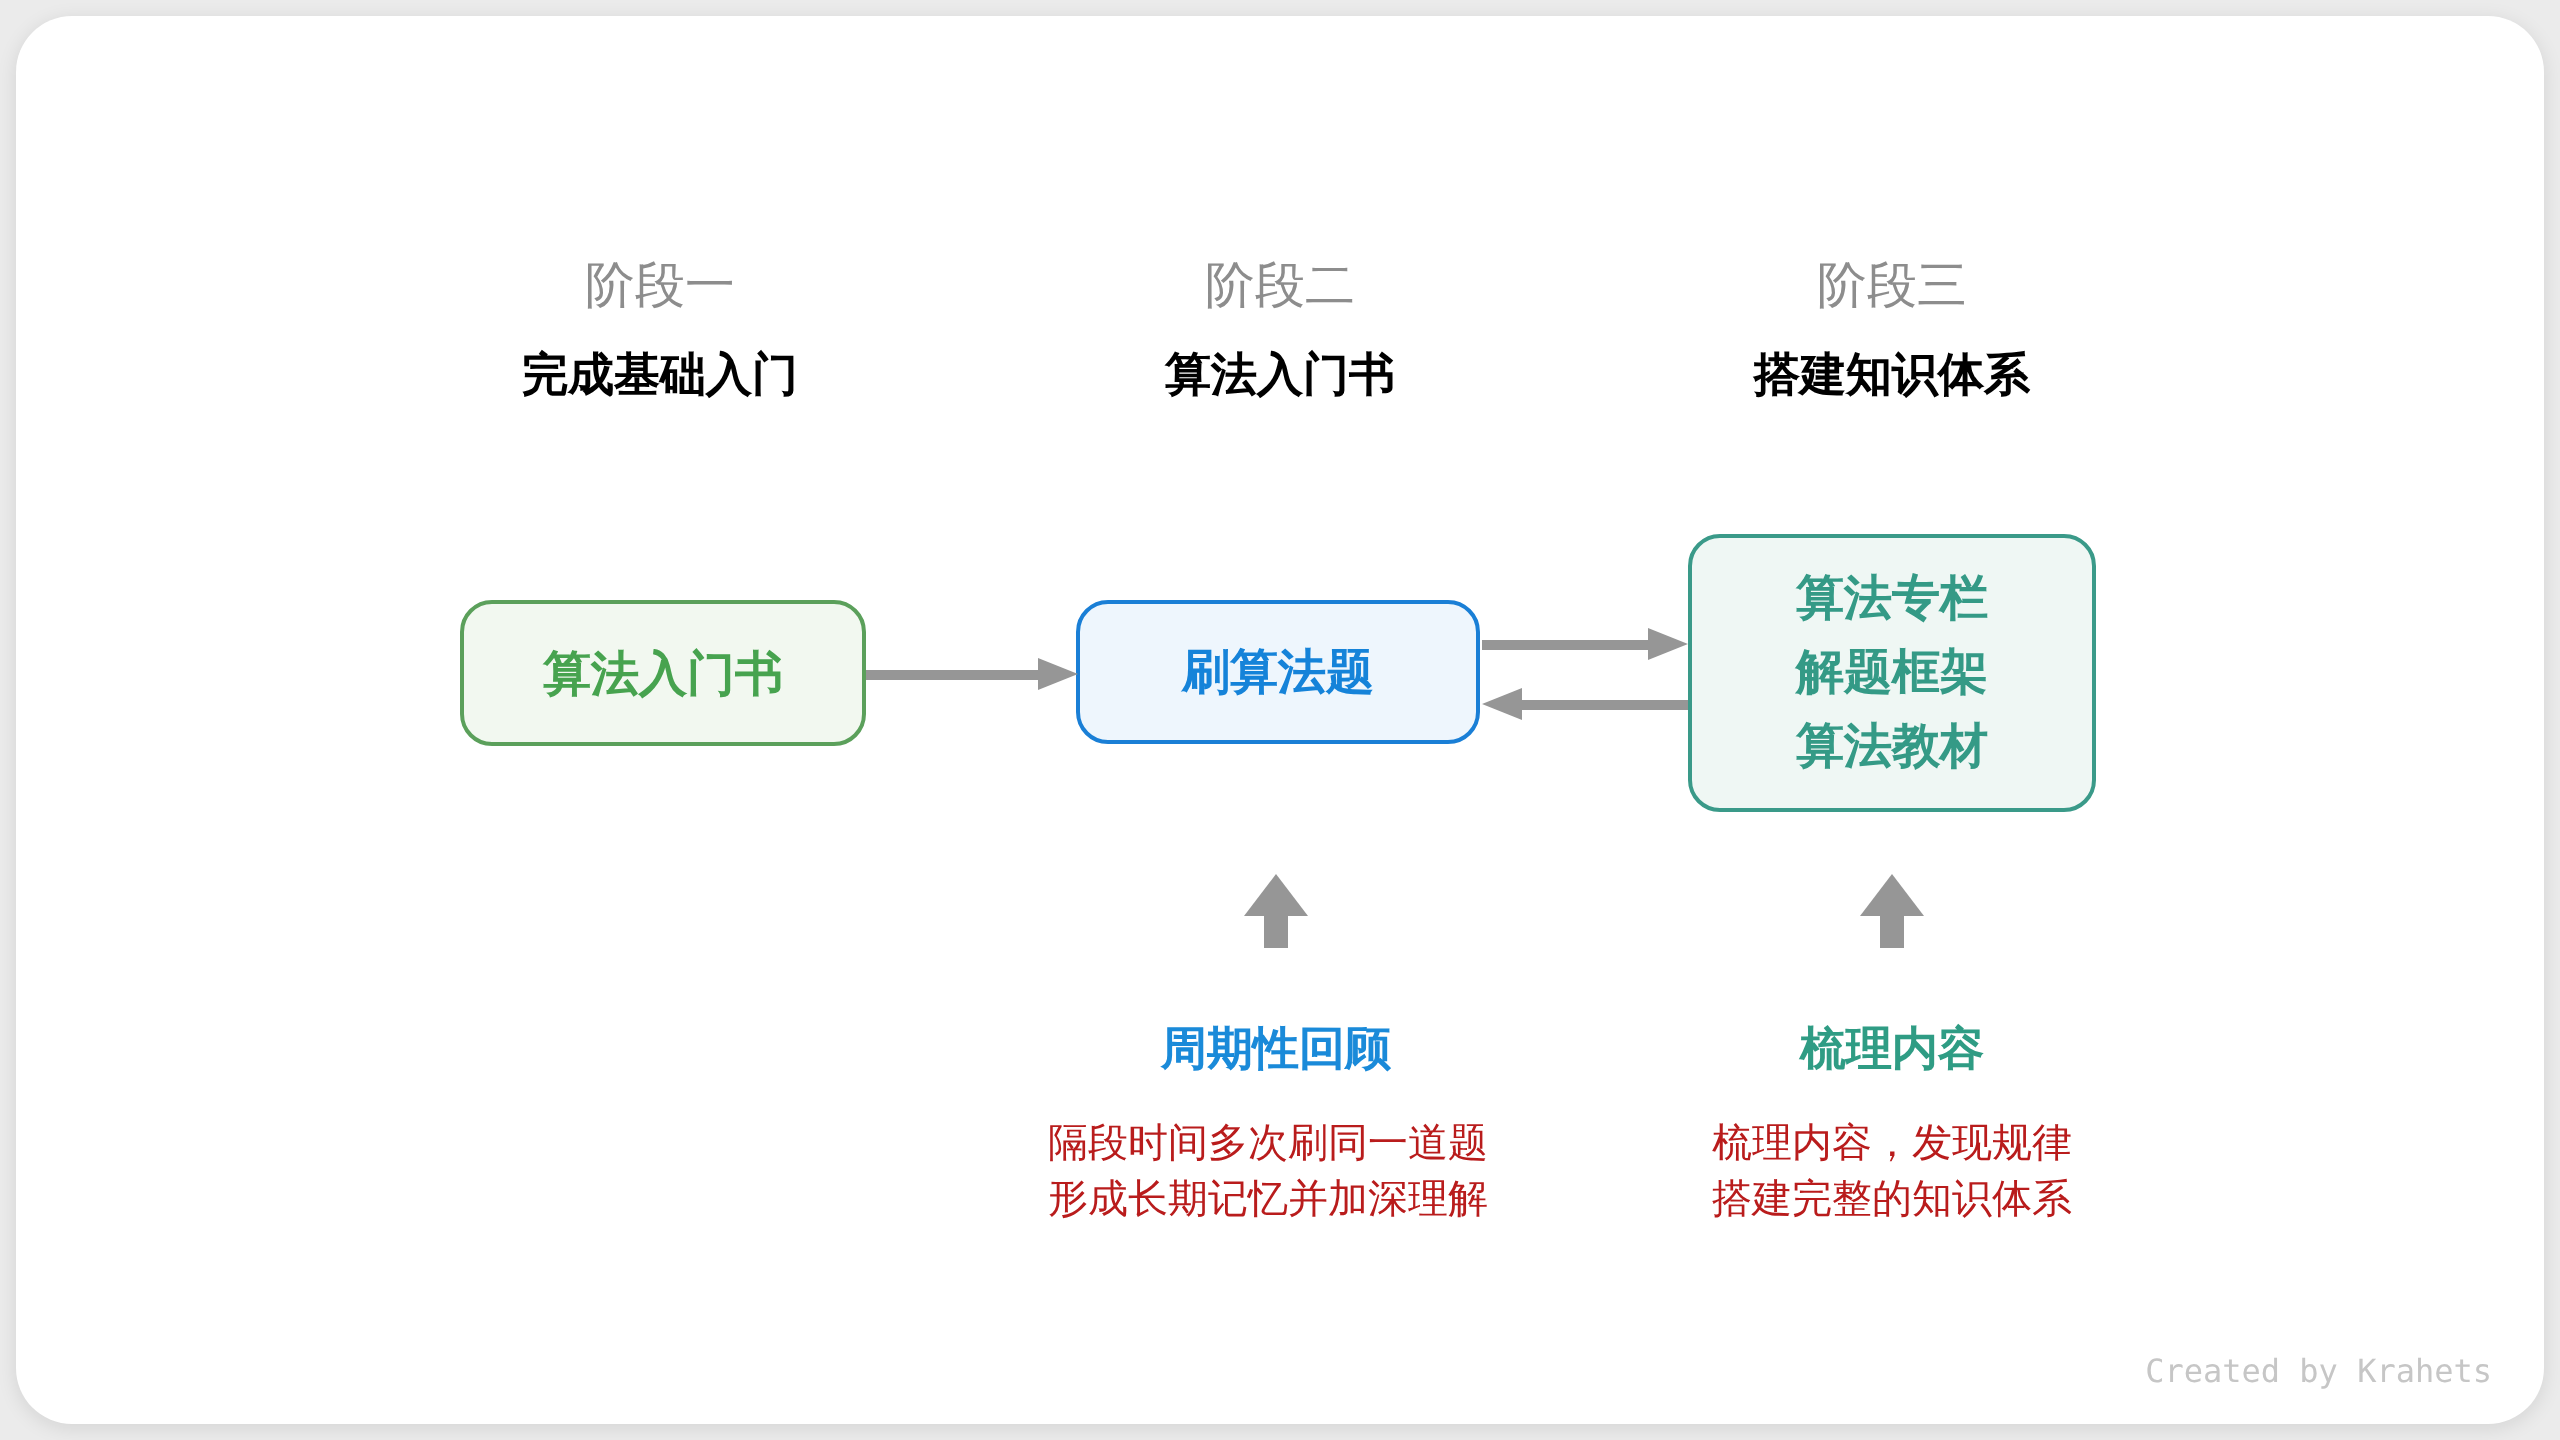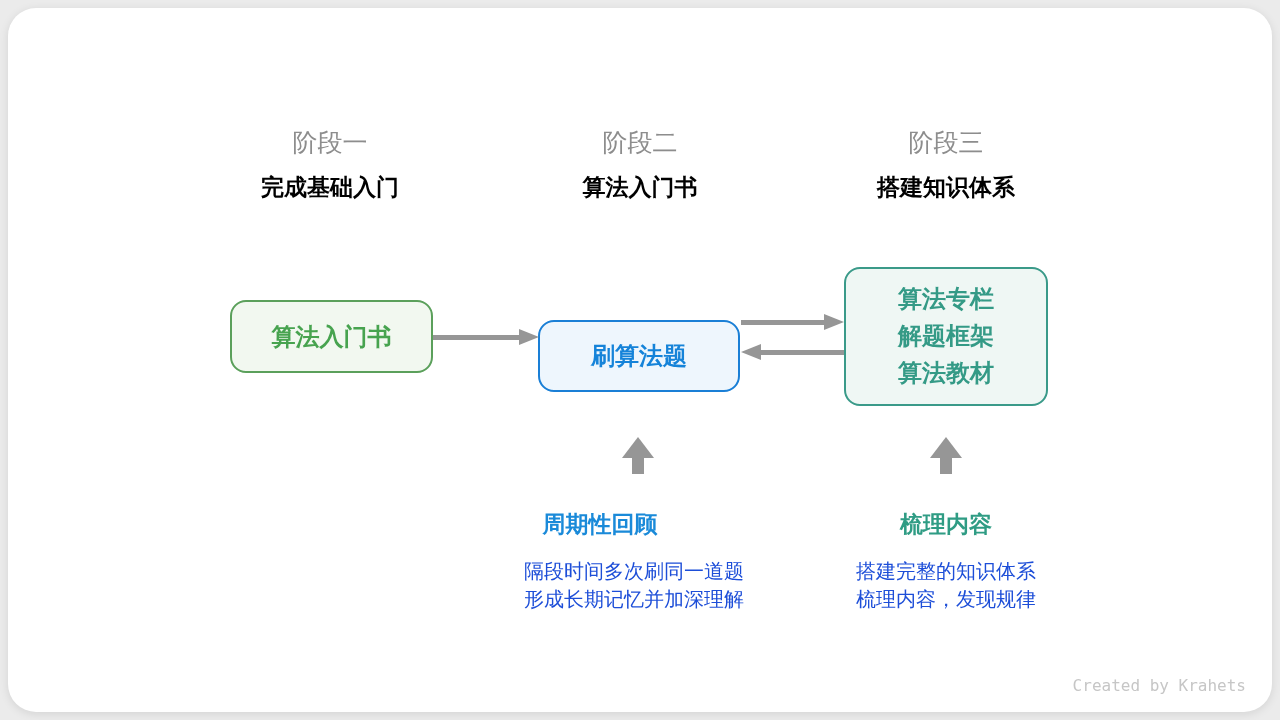--- a/index.html
+++ b/index.html
@@ -58,21 +58,21 @@
     font-size: 24px;
     font-weight: bold;
     white-space: nowrap;
   }
   .node-green {
     left: 230px; top: 300px; width: 203px; height: 73px;
     border-color: #5ba05b; background: #f2f8f0; color: #47a34f;
   }
   .node-blue {
     left: 538px; top: 300px; width: 202px; height: 72px;
-    border-color: #1a7fd6; background: #eef6fd; color: #1583d9; margin-top: 20px;
+    border-color: #1a7fd6; background: #eef6fd; color: #1583d9;
   }
   .node-teal {
     left: 844px; top: 267px; width: 204px; height: 139px;
     border-color: #3a9a89; background: #eff7f4; color: #349a86;
     flex-direction: column;
     line-height: 37px;
   }
   
   .arrow-h { position: absolute; height: 16px; }
   .arrow-h .stem {
@@ -106,28 +106,28 @@
   #uparrow-right { left: 930px; top: 437px; }
   
   .ann-title {
     position: absolute;
     top: 509px;
     transform: translateX(-50%);
     font-size: 23px;
     font-weight: bold;
     white-space: nowrap;
   }
-  .ann-title-blue { left: 600px; color: #1a8ad9; }
+  .ann-title-blue { left: 638px; color: #1a8ad9; }
   .ann-title-teal { left: 946px; color: #2f9c84; }
   .ann-desc {
     position: absolute;
     top: 557px;
     transform: translateX(-50%);
     font-size: 20px;
-    color: #1d4ed8;
+    color: #b91c1c;
     line-height: 28px;
     text-align: center;
     white-space: nowrap;
   }
   #desc-mid   { left: 634px; }
   #desc-right { left: 946px; }
   
   .credit {
     position: absolute;
     top: 676px;
@@ -191,19 +191,19 @@
   </div>
 
   <div class="ann-title ann-title-blue">周期性回顾</div>
   <div id="desc-mid" class="ann-desc">
     <div>隔段时间多次刷同一道题</div>
     <div>形成长期记忆并加深理解</div>
   </div>
 
   <div class="ann-title ann-title-teal">梳理内容</div>
   <div id="desc-right" class="ann-desc">
+    <div>梳理内容，发现规律</div>
     <div>搭建完整的知识体系</div>
-    <div>梳理内容，发现规律</div>
   </div>
 
   <div class="credit">Created by Krahets</div>
 
 </div>
 
 </body></html>

